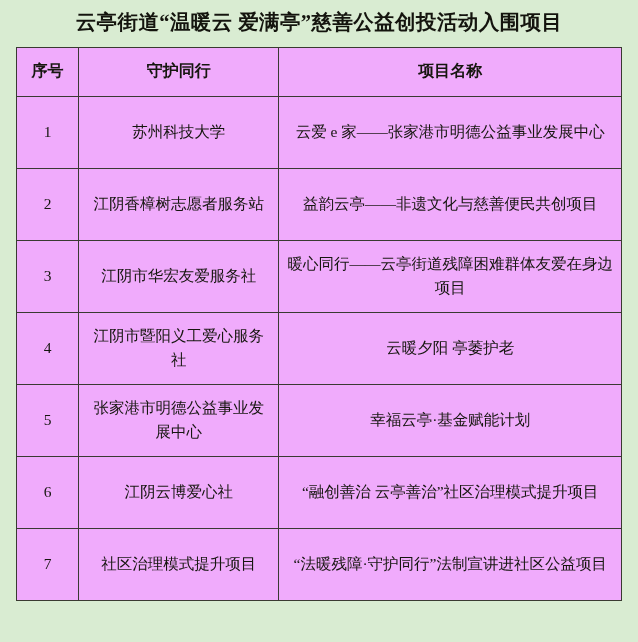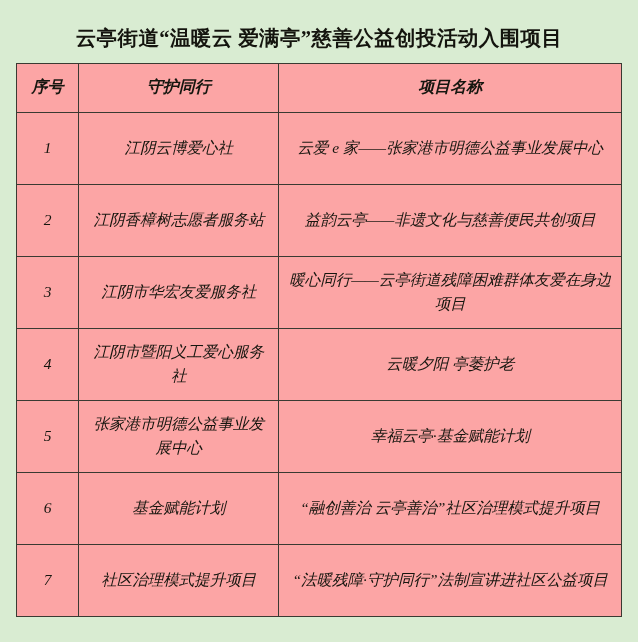--- a/index.html
+++ b/index.html
@@ -11,38 +11,37 @@
     height: 642px;
     background: #d9ecd2;
     font-family: "Liberation Serif", "DejaVu Serif", serif;
     color: #16160f;
     overflow: hidden;
   }
   .page {
     width: 638px;
     height: 642px;
     box-sizing: border-box;
-    padding: 16px 16px;
+    padding: 0 16px;
     background: #d9ecd2;
   }
   .doc-title {
     text-align: center;
     font-size: 20.5px;
     font-weight: bold;
     letter-spacing: 0.4px;
     padding: 10px 0 11px 0;
     line-height: 1.25;
     color: #14140e;
   }
   table.main-table {
     width: 606px;
     border-collapse: collapse;
     table-layout: fixed;
-    background: #fca5a5;
-    font-style: italic;
+    background: #f0abfc;
   }
   table.main-table td, table.main-table th {
     border: 1px solid #3a3a32;
     text-align: center;
     vertical-align: middle;
     font-size: 15.5px;
     line-height: 1.55;
     padding: 6px 8px;
     font-weight: normal;
     color: #16160f;
@@ -77,21 +76,21 @@
     <thead>
       <tr>
         <th>序号</th>
         <th>守护同行</th>
         <th>项目名称</th>
       </tr>
     </thead>
     <tbody>
       <tr>
         <td class="cell-seq">1</td>
-        <td class="cell-unit">江阴云博爱心社</td>
+        <td class="cell-unit">苏州科技大学</td>
         <td class="cell-proj">云爱 e 家——张家港市明德公益事业发展中心</td>
       </tr>
       <tr>
         <td class="cell-seq">2</td>
         <td class="cell-unit">江阴香樟树志愿者服务站</td>
         <td class="cell-proj">益韵云亭——非遗文化与慈善便民共创项目</td>
       </tr>
       <tr>
         <td class="cell-seq">3</td>
         <td class="cell-unit">江阴市华宏友爱服务社</td>
@@ -102,21 +101,21 @@
         <td class="cell-unit">江阴市暨阳义工爱心服务社</td>
         <td class="cell-proj">云暖夕阳 亭萎护老</td>
       </tr>
       <tr>
         <td class="cell-seq">5</td>
         <td class="cell-unit">张家港市明德公益事业发展中心</td>
         <td class="cell-proj">幸福云亭·基金赋能计划</td>
       </tr>
       <tr>
         <td class="cell-seq">6</td>
-        <td class="cell-unit">基金赋能计划</td>
+        <td class="cell-unit">江阴云博爱心社</td>
         <td class="cell-proj">“融创善治 云亭善治”社区治理模式提升项目</td>
       </tr>
       <tr>
         <td class="cell-seq">7</td>
         <td class="cell-unit">社区治理模式提升项目</td>
         <td class="cell-proj">“法暖残障·守护同行”法制宣讲进社区公益项目</td>
       </tr>
     </tbody>
   </table>
 

